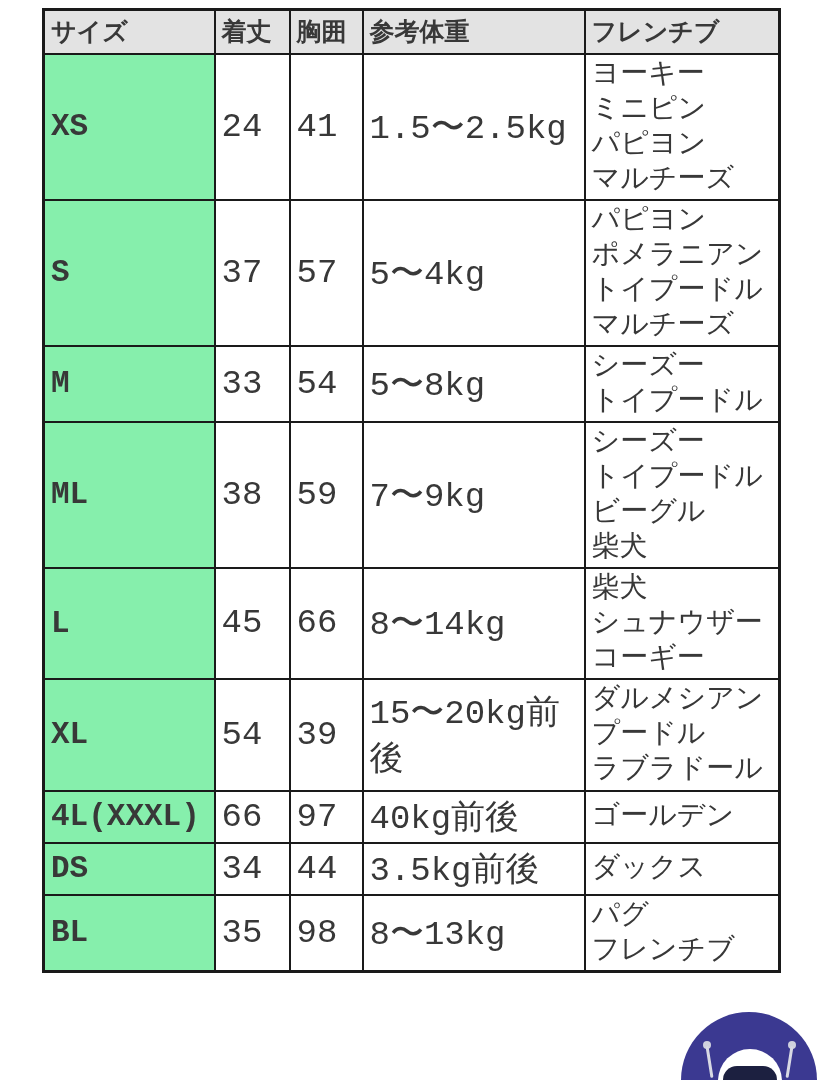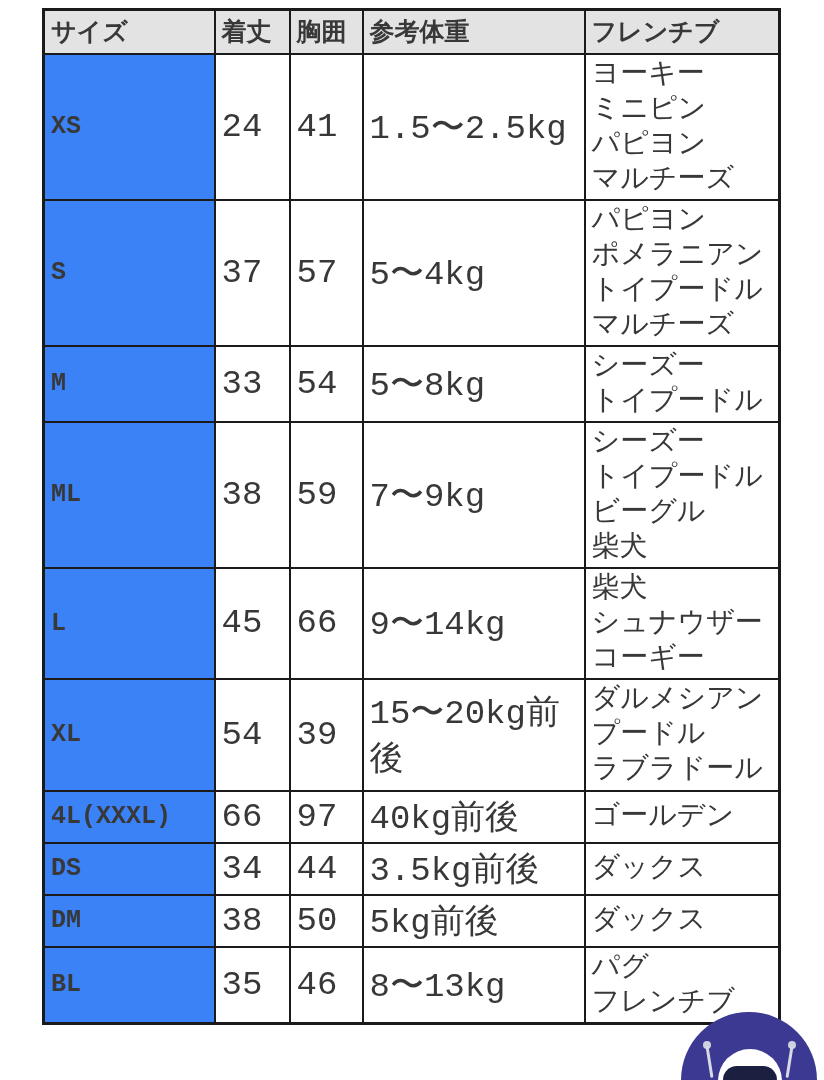--- a/index.html
+++ b/index.html
@@ -28,23 +28,23 @@
   }
   .size-chart th {
     background: #e3e3e3;
     text-align: left;
     font-size: 25px;
     font-weight: bold;
     height: 44px;
   }
   .size-chart td { font-size: 34px; }
   .size-chart td.size-cell {
-    background: #3b82f6;
+    background: #86efac;
     font-weight: bold;
-    font-size: 25px;
+    font-size: 31px;
   }
   .size-chart td.breeds-cell {
     white-space: pre-line;
     font-size: 28px;
     line-height: 35px;
   }
   col.c-size   { width: 171px; }
   col.c-length { width: 75px; }
   col.c-chest  { width: 73px; }
   col.c-weight { width: 222px; }
@@ -148,21 +148,21 @@
       <td>7〜9kg</td>
       <td class="breeds-cell">シーズー
 トイプードル
 ビーグル
 柴犬</td>
     </tr>
     <tr style="height:110px">
       <td class="size-cell">L</td>
       <td>45</td>
       <td>66</td>
-      <td>9〜14kg</td>
+      <td>8〜14kg</td>
       <td class="breeds-cell">柴犬
 シュナウザー
 コーギー</td>
     </tr>
     <tr style="height:112px">
       <td class="size-cell">XL</td>
       <td>54</td>
       <td>39</td>
       <td>15〜20kg前後</td>
       <td class="breeds-cell">ダルメシアン
@@ -176,31 +176,24 @@
       <td>40kg前後</td>
       <td class="breeds-cell">ゴールデン</td>
     </tr>
     <tr style="height:34px">
       <td class="size-cell">DS</td>
       <td>34</td>
       <td>44</td>
       <td>3.5kg前後</td>
       <td class="breeds-cell">ダックス</td>
     </tr>
-    <tr style="height:43px">
-      <td class="size-cell">DM</td>
-      <td>38</td>
-      <td>50</td>
-      <td>5kg前後</td>
-      <td class="breeds-cell">ダックス</td>
-    </tr>
     <tr style="height:77px">
       <td class="size-cell">BL</td>
       <td>35</td>
-      <td>46</td>
+      <td>98</td>
       <td>8〜13kg</td>
       <td class="breeds-cell">パグ
 フレンチブ</td>
     </tr>
   </tbody>
 </table>
 
 <div class="chatbot">
   <div class="antenna-tip left"></div>
   <div class="antenna-tip right"></div>

